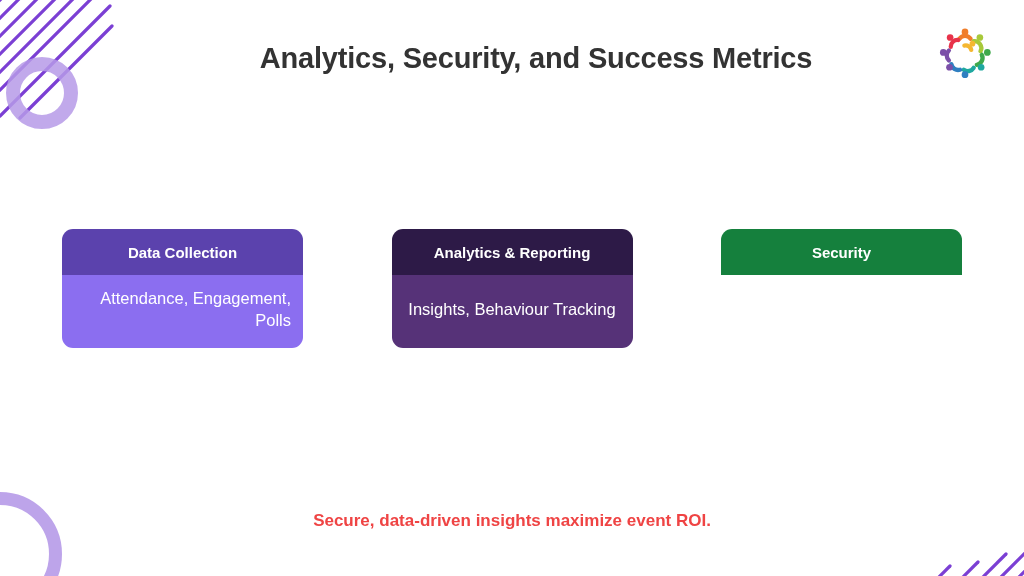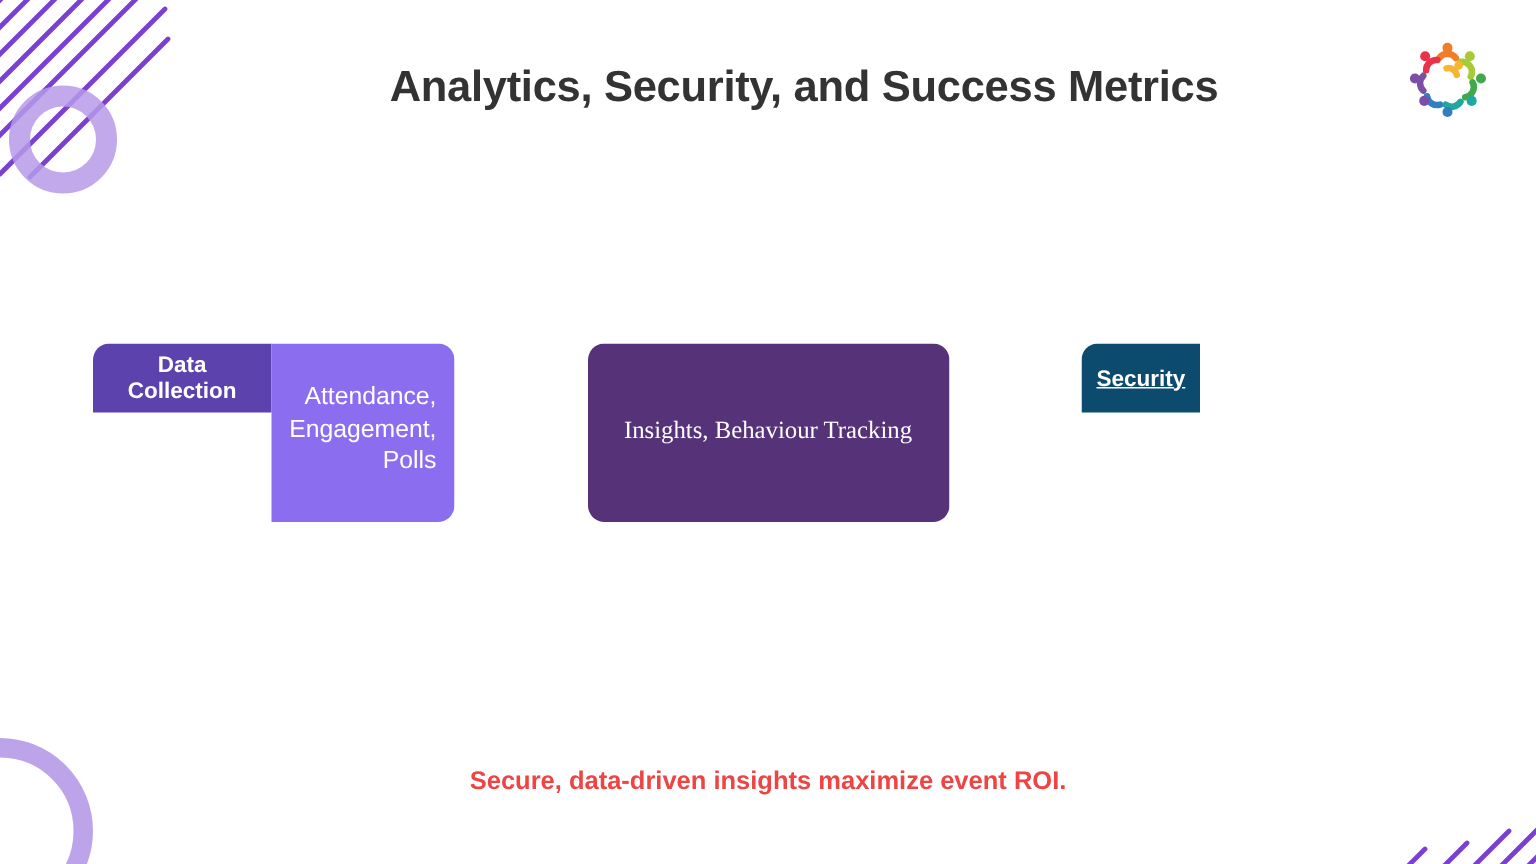--- a/index.html
+++ b/index.html
@@ -83,21 +83,21 @@
     height: 119px;
     display: flex;
     justify-content: space-between;
     align-items: stretch;
   }
   .card {
     width: 241px;
     border-radius: 11px;
     overflow: hidden;
     display: flex;
-    flex-direction: row;
+    flex-direction: column;
   }
   .card-header {
     height: 46px;
     display: flex;
     align-items: center;
     justify-content: center;
     color: #ffffff;
     font-size: 15px;
     font-weight: bold;
     text-align: center;
@@ -199,22 +199,23 @@
 </svg>
 
 <div id="cards-row">
 
   <div class="card">
     <div class="card-header" style="background: rgb(91, 66, 173);">Data Collection</div>
     <div class="card-body" style="background: rgb(139, 110, 240); text-align: right;">Attendance, Engagement, Polls</div>
   </div>
 
   <div class="card">
-    <div class="card-body" style="background: rgb(86, 50, 120); font-family: Liberation Serif, serif;">Insights, Behaviour Tracking</div>
+    <div class="card-header" style="background: rgb(45, 26, 71);">Analytics &amp; Reporting</div>
+    <div class="card-body" style="background: rgb(86, 50, 120);">Insights, Behaviour Tracking</div>
   </div>
 
   <div class="card">
-    <div class="card-header" style="background: #0c4a6e; text-decoration: underline;">Security</div>
+    <div class="card-header" style="background: #15803d;">Security</div>
   </div>
 
 </div>
 
 <div id="footer-caption" style="color: #ef4444;">Secure, data-driven insights maximize event ROI.</div>
 
 </body></html>

